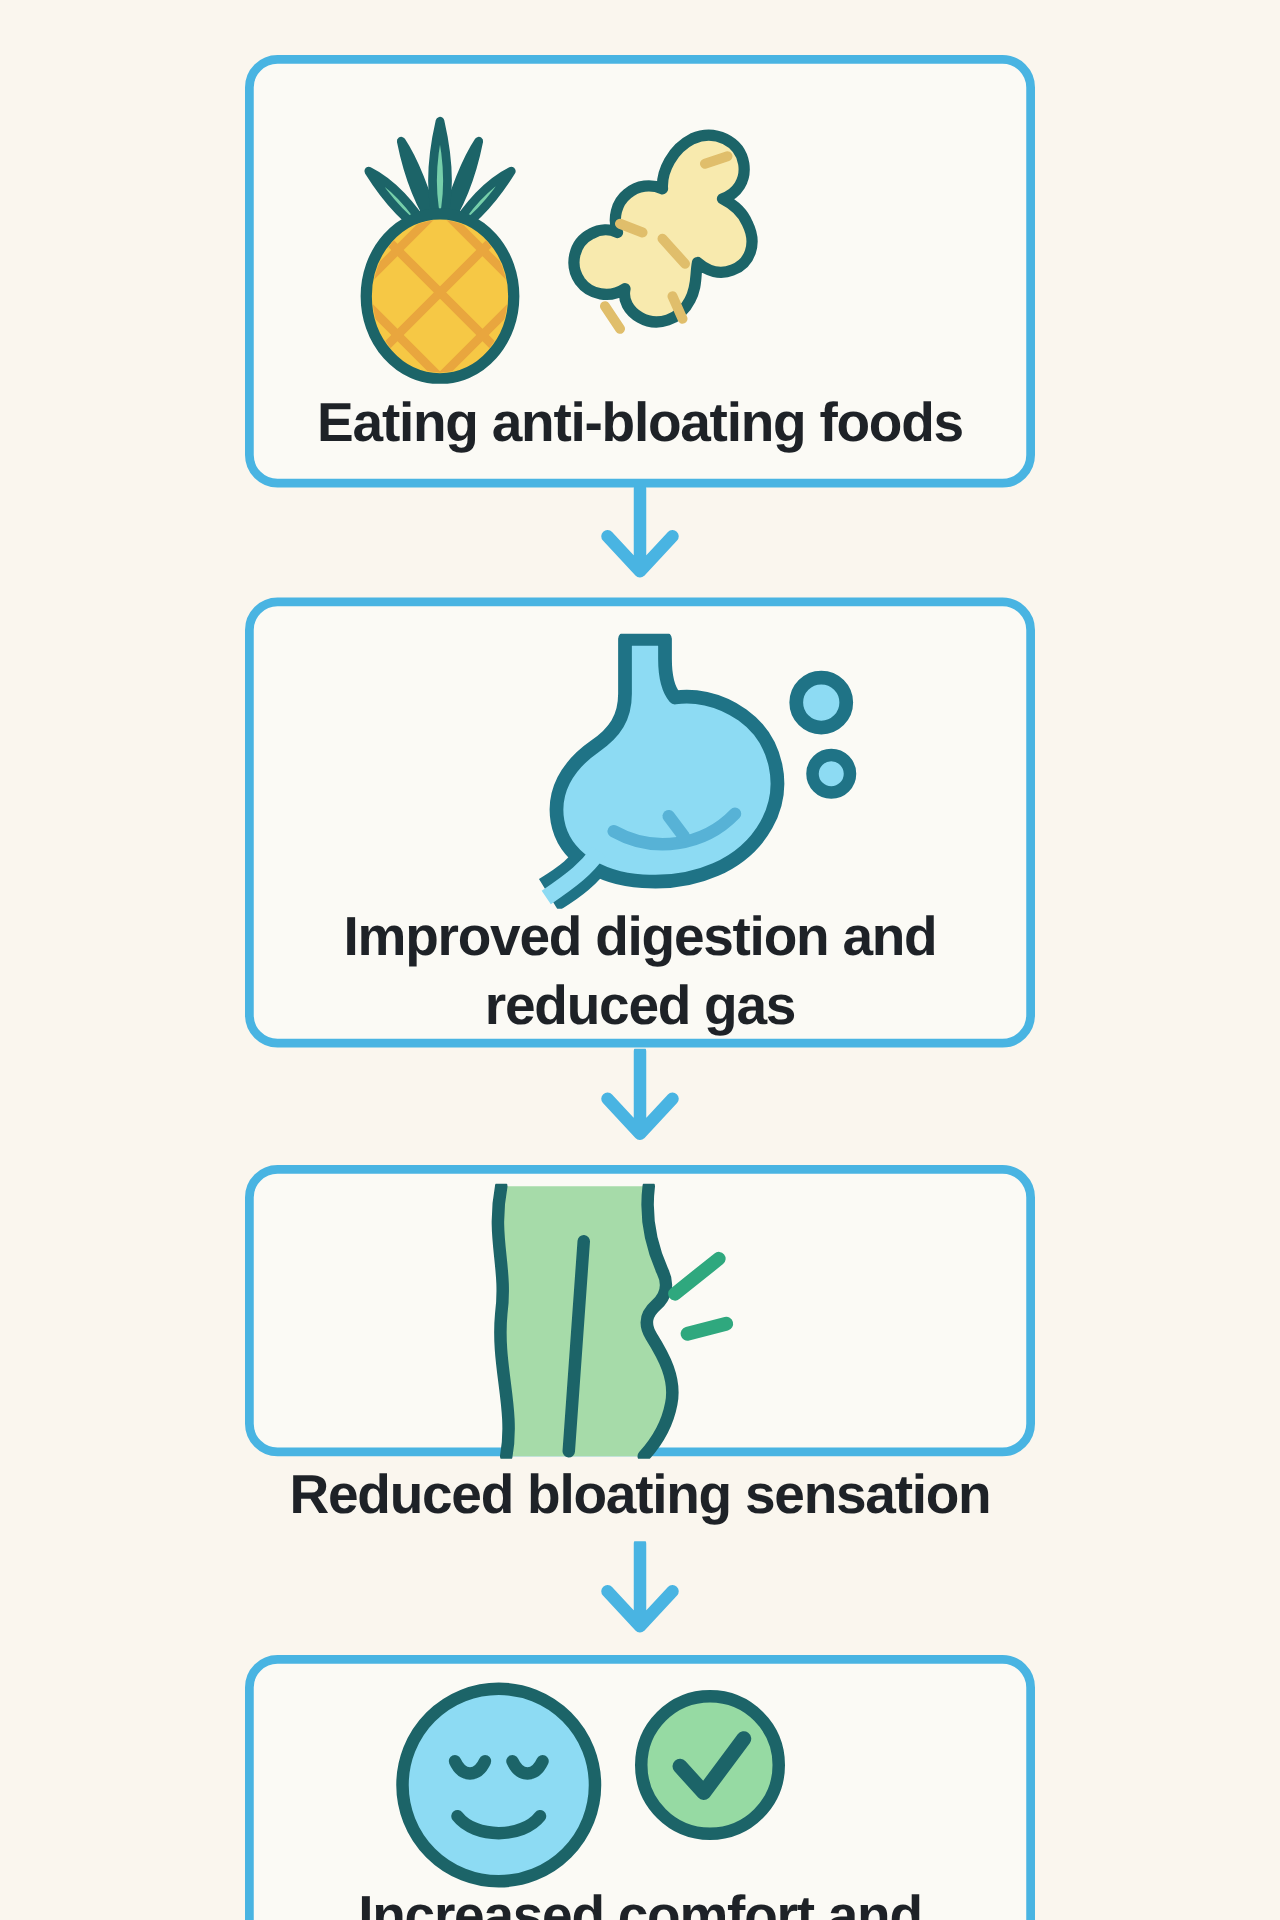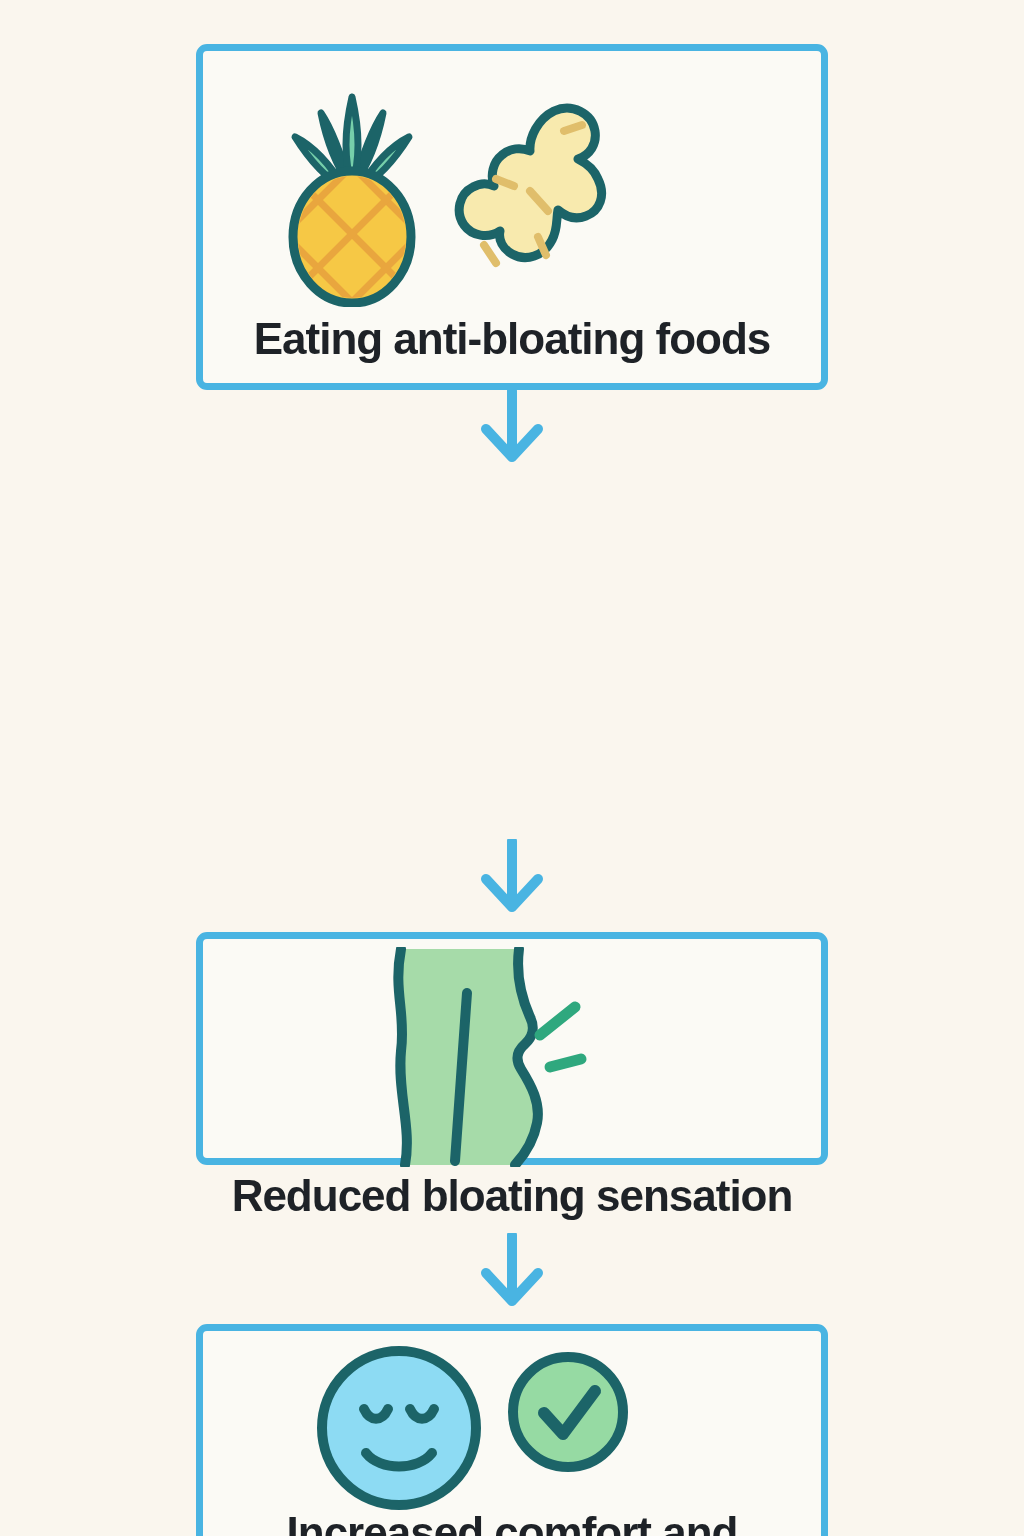--- a/index.html
+++ b/index.html
@@ -12,21 +12,21 @@
   *{box-sizing:border-box}
   html,body{margin:0;padding:0}
   body{
     width:1024px;height:1536px;overflow:hidden;position:relative;
     background:var(--page-bg);
     font-family:"Liberation Sans",sans-serif;
   }
   .canvas{position:absolute;inset:0}
   .step-box{
     position:absolute;left:196px;width:632px;
-    border:7px solid var(--accent);border-radius:11px;
+    border:7px solid var(--accent);border-radius:26px;
     background:var(--box-bg);
   }
   .step-label{
     position:absolute;left:0;right:0;margin:0 auto;
     text-align:center;color:var(--text);
     font-size:44px;font-weight:600;letter-spacing:-1px;line-height:55px;
   }
   .icon{position:absolute}
   .arrow{position:absolute;left:472px;width:80px}
 </style>
@@ -59,20 +59,36 @@
       <path d="M114,12 C132,4 152,14 155,32 C157,45 150,56 138,60 C146,64 154,70 158,80 C166,96 160,112 146,117 C136,121 126,118 118,111 C116,121 118,130 112,141 C104,157 86,163 72,155 C63,150 58,141 60,132 C48,140 32,137 24,126 C15,113 19,95 33,88 C40,84 48,84 54,87 C50,76 53,63 62,56 C70,49 81,48 90,52 C89,38 98,20 114,12 Z" style="fill:var(--ginger-fill);stroke:var(--outline-teal);stroke-width:9;stroke-linejoin:round"></path>
       <path d="M124,32 L142,26 M56,80 L74,87 M90,92 L108,112 M44,146 L56,164 M98,138 L106,156" style="stroke:var(--ginger-dash);stroke-width:8;stroke-linecap:round;fill:none"></path>
     </svg>
     <div class="step-label" style="top:260px;width:600px">Eating anti-bloating foods</div>
   </section>
 
   <svg class="arrow" style="top:389px" width="80" height="84" viewBox="0 0 80 84">
     <path d="M40,2 L40,56 M14,40 L40,68 L66,40" style="stroke:var(--accent);stroke-width:10;stroke-linecap:round;stroke-linejoin:round;fill:none"></path>
   </svg>
 
+  <section class="step-box" style="top:478px;height:360px;">
+    <svg class="icon" style="left:204px;top:22px" width="290" height="220" viewBox="0 0 290 220">
+      <path d="M70,176 C60,190 50,198 32,209" style="stroke:var(--stomach-outline);stroke-width:30;fill:none"></path>
+      <path d="M93,4 L93,48 C93,67 85,79 69,90 C46,106 35,127 39,150 C44,178 72,196 107,198 C149,201 188,185 206,153 C223,123 215,85 187,65 C167,51 147,49 133,51 C127,44 125,33 125,20 L125,4 Z" style="fill:var(--stomach-fill);stroke:var(--stomach-outline);stroke-width:11;stroke-linejoin:round"></path>
+      <path d="M72,174 C62,188 52,196 30,211" style="stroke:var(--stomach-fill);stroke-width:13;fill:none"></path>
+      <g style="stroke:var(--stomach-inner);stroke-width:10;stroke-linecap:round;fill:none">
+        <path d="M84,158 C116,176 156,170 181,144"></path>
+        <path d="M128,146 L140,162"></path>
+      </g>
+      <g style="fill:var(--stomach-fill);stroke:var(--stomach-outline)">
+        <circle cx="250" cy="55" r="20" style="stroke-width:11"></circle>
+        <circle cx="258" cy="112" r="15" style="stroke-width:10"></circle>
+      </g>
+    </svg>
+    <div class="step-label" style="top:237px;width:560px">Improved digestion and reduced gas</div>
+  </section>
 
   <svg class="arrow" style="top:839px" width="80" height="84" viewBox="0 0 80 84">
     <path d="M40,2 L40,56 M14,40 L40,68 L66,40" style="stroke:var(--accent);stroke-width:10;stroke-linecap:round;stroke-linejoin:round;fill:none"></path>
   </svg>
 
   <section class="step-box" style="top:932px;height:233px;">
     <svg class="icon" style="left:166px;top:8px" width="230" height="220" viewBox="0 0 230 220">
       <path d="M32,2 C24,44 37,66 32,104 C28,146 43,180 36,218 L146,218 C157,206 165,192 168,176 C172,156 162,138 152,122 C146,112 148,104 156,97 C164,90 166,80 161,70 C152,50 147,26 150,2 Z" style="fill:var(--belly-fill)"></path>
       <g style="stroke:var(--outline-teal);stroke-width:10;stroke-linecap:round;fill:none">
         <path d="M32,2 C24,44 37,66 32,104 C28,146 43,180 36,218"></path>

